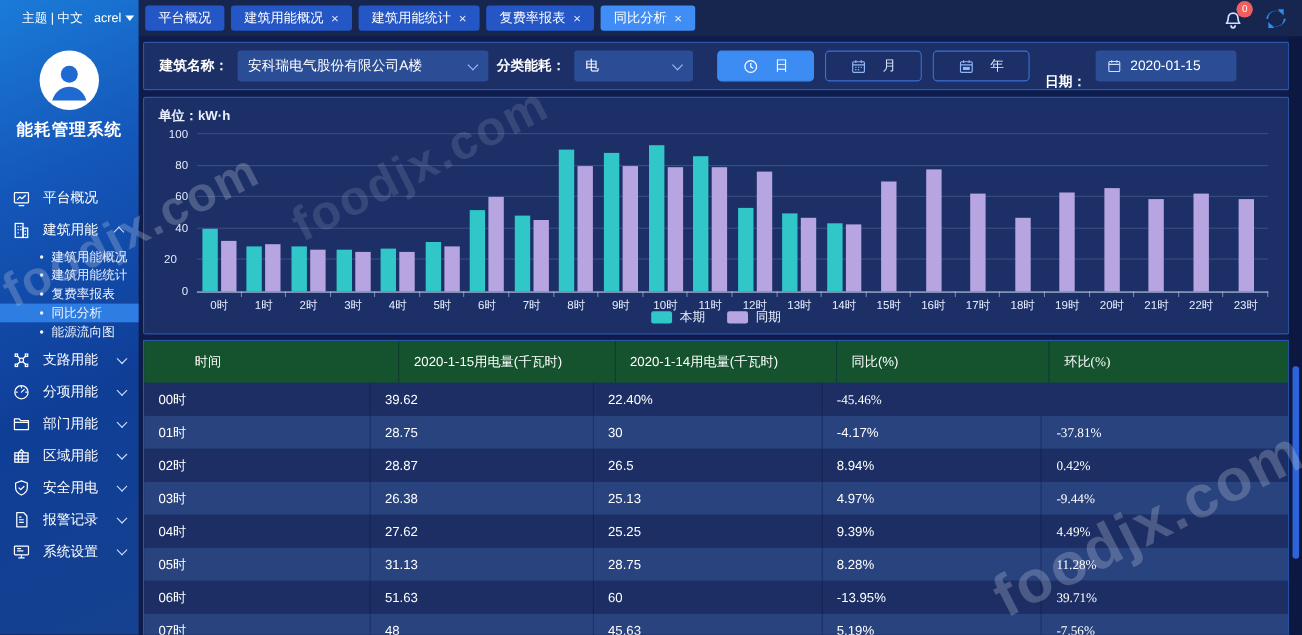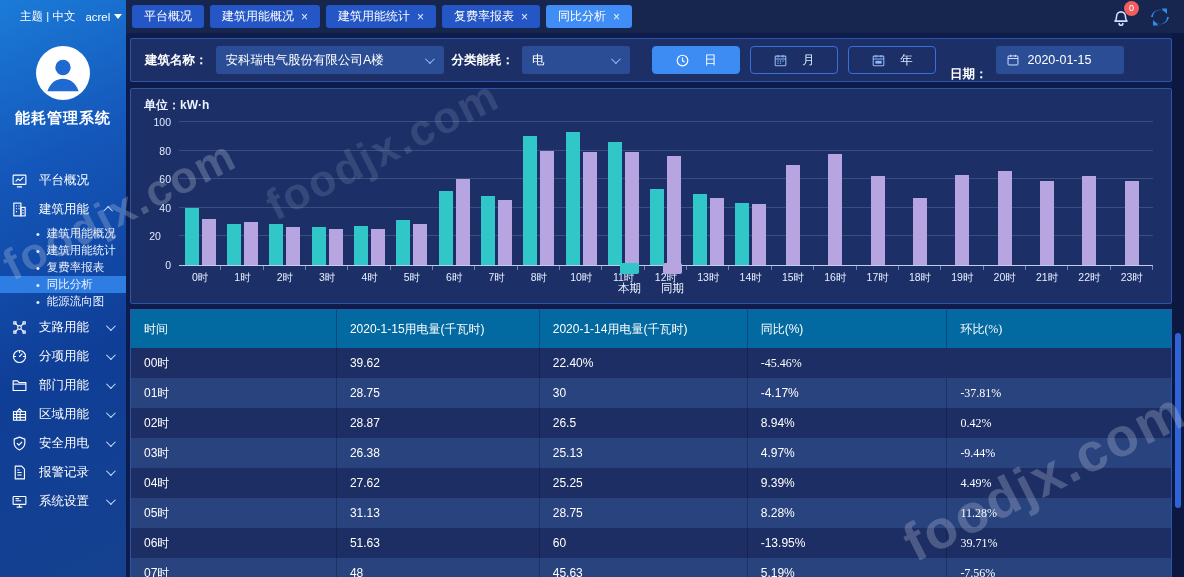--- a/index.html
+++ b/index.html
@@ -72,27 +72,27 @@
   .unit{position:absolute;left:13px;top:8px;color:#eaf1ff;font-size:12px;font-weight:bold;}
   .plot{position:absolute;left:48px;right:18px;top:33px;height:143px;border-bottom:1px solid #c2cde8;}
   .gl{position:absolute;left:0;right:0;height:1px;background:rgba(168,188,228,.22);}
   .ylab{position:absolute;left:-40px;width:32px;text-align:right;color:#e2eaff;font-size:10.5px;transform:translateY(50%);}
   .groups{position:absolute;left:0;right:0;top:0;bottom:0;display:flex;}
   .bgrp{flex:1;display:flex;align-items:flex-end;justify-content:center;gap:3px;position:relative;}
   .bgrp::after{content:'';position:absolute;right:0;bottom:-5px;height:5px;border-right:1px solid rgba(190,205,235,.55);}
   .bar{width:14px;}
   .xl{position:absolute;top:100%;margin-top:6px;width:140%;left:-20%;text-align:center;color:#e6edff;font-size:10.5px;}
   .legend{position:absolute;left:0;right:0;bottom:7px;display:flex;justify-content:center;gap:20px;align-items:center;}
-  .lg{display:flex;align-items:center;gap:7px;color:#eef3ff;font-size:11.5px;cursor:pointer;flex-direction:column;}
+  .lg{display:flex;align-items:center;gap:7px;color:#eef3ff;font-size:11.5px;cursor:pointer;}
   .sw{width:19px;height:11px;border-radius:2px;}
 
   
   .table-panel{margin-top:5px;height:268px;overflow:hidden;border:1px solid #2a55a8;border-bottom:none;background:#1c2e63;}
   .tr{display:grid;grid-template-columns:19.8% 19.5% 20% 19.2% 21.5%;height:30px;color:#fff;font-size:12px;}
-  .tr.head{height:38px;background:#0369a1;}
+  .tr.head{height:38px;background:#14532d;padding-left:33px;}
   .td{padding-left:13px;display:flex;align-items:center;border-right:1px solid rgba(9,24,64,.4);box-sizing:border-box;overflow:hidden;white-space:nowrap;}
   .td:last-child{border-right:none;font-family:Liberation Serif, serif;}
   .tr.even{background:#1c2e63;}
   .tr.odd{background:#28437e;}
 
   
   .sb-track{position:absolute;right:0;top:33px;width:12px;bottom:0;background:#0d1840;z-index:4;}
   .sb-thumb{position:absolute;right:3px;top:300px;width:6px;height:175px;background:#2f64d8;border-radius:3px;cursor:pointer;}
   .wm{position:absolute;color:rgba(205,212,230,.27);font-weight:bold;transform:rotate(-27deg);
       pointer-events:none;letter-spacing:2px;z-index:9;white-space:nowrap;}
@@ -382,20 +382,25 @@
             <div class="bar" style="height: 48%; background: rgb(49, 198, 200);"></div>
             <div class="bar" style="height: 45.63%; background: rgb(183, 165, 226);"></div>
             <div class="xl">7时</div>
           </div>
           <div class="bgrp">
             <div class="bar" style="height: 90%; background: rgb(49, 198, 200);"></div>
             <div class="bar" style="height: 80%; background: rgb(183, 165, 226);"></div>
             <div class="xl">8时</div>
           </div>
           <div class="bgrp">
+            <div class="bar" style="height: 88%; background: rgb(49, 198, 200);"></div>
+            <div class="bar" style="height: 80%; background: rgb(183, 165, 226);"></div>
+            <div class="xl">9时</div>
+          </div>
+          <div class="bgrp">
             <div class="bar" style="height: 93%; background: rgb(49, 198, 200);"></div>
             <div class="bar" style="height: 79%; background: rgb(183, 165, 226);"></div>
             <div class="xl">10时</div>
           </div>
           <div class="bgrp">
             <div class="bar" style="height: 86%; background: rgb(49, 198, 200);"></div>
             <div class="bar" style="height: 79%; background: rgb(183, 165, 226);"></div>
             <div class="xl">11时</div>
           </div>
           <div class="bgrp">

